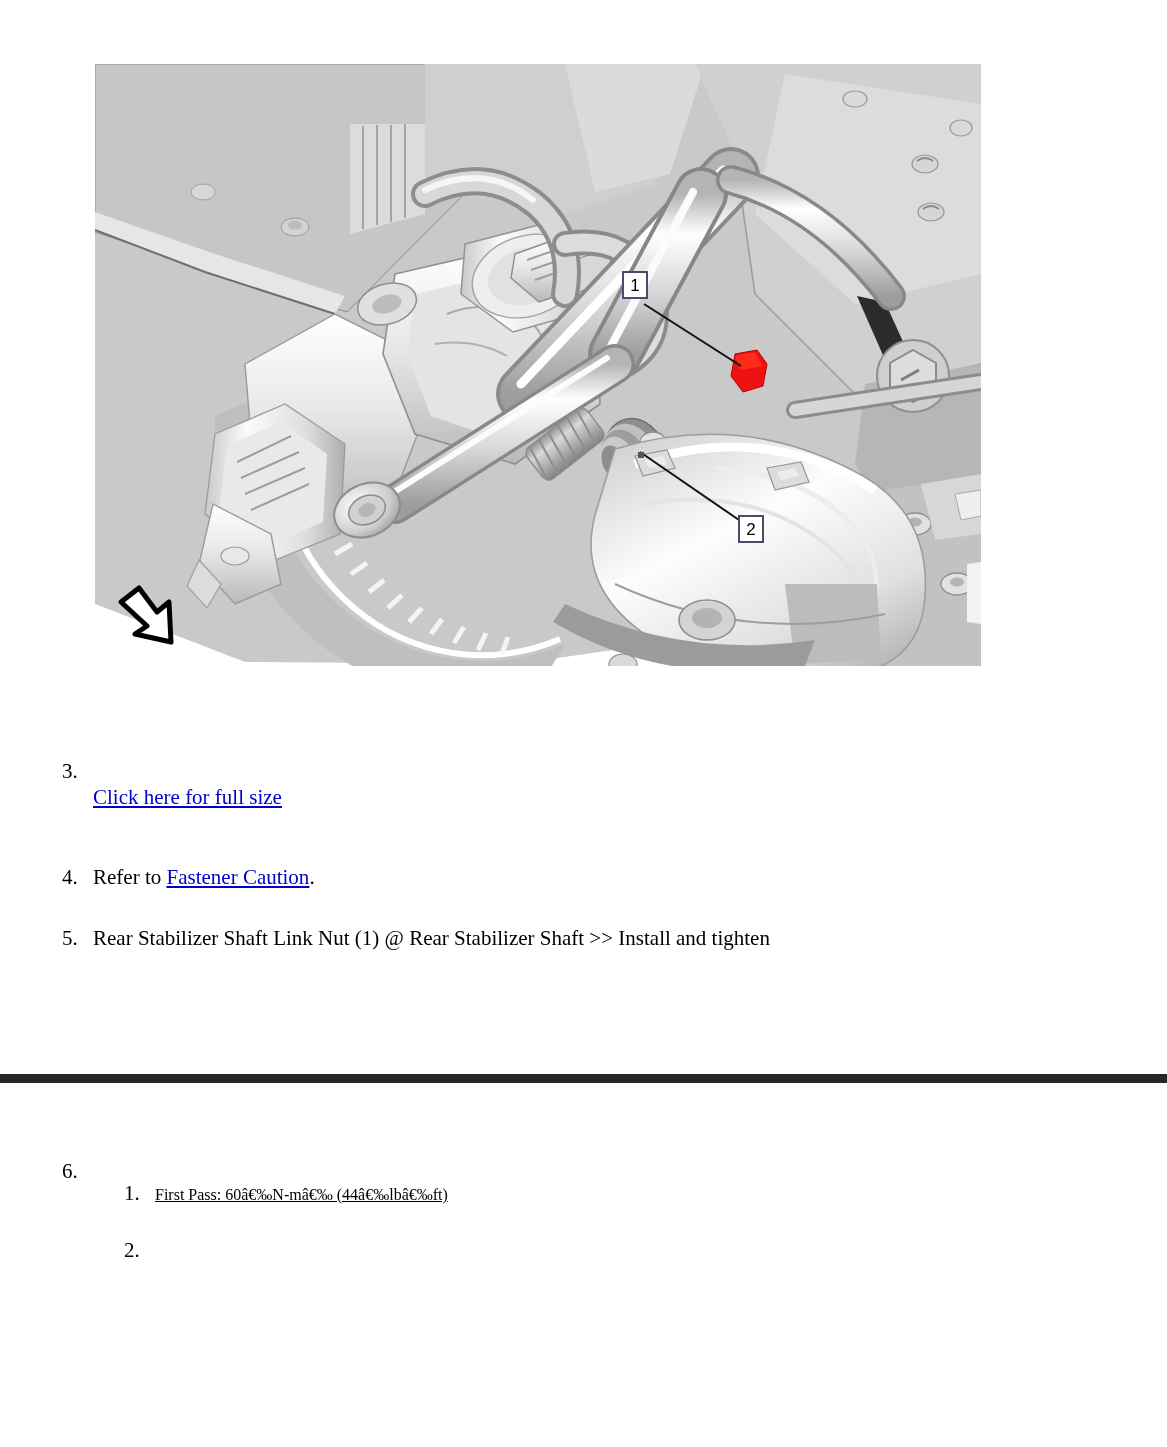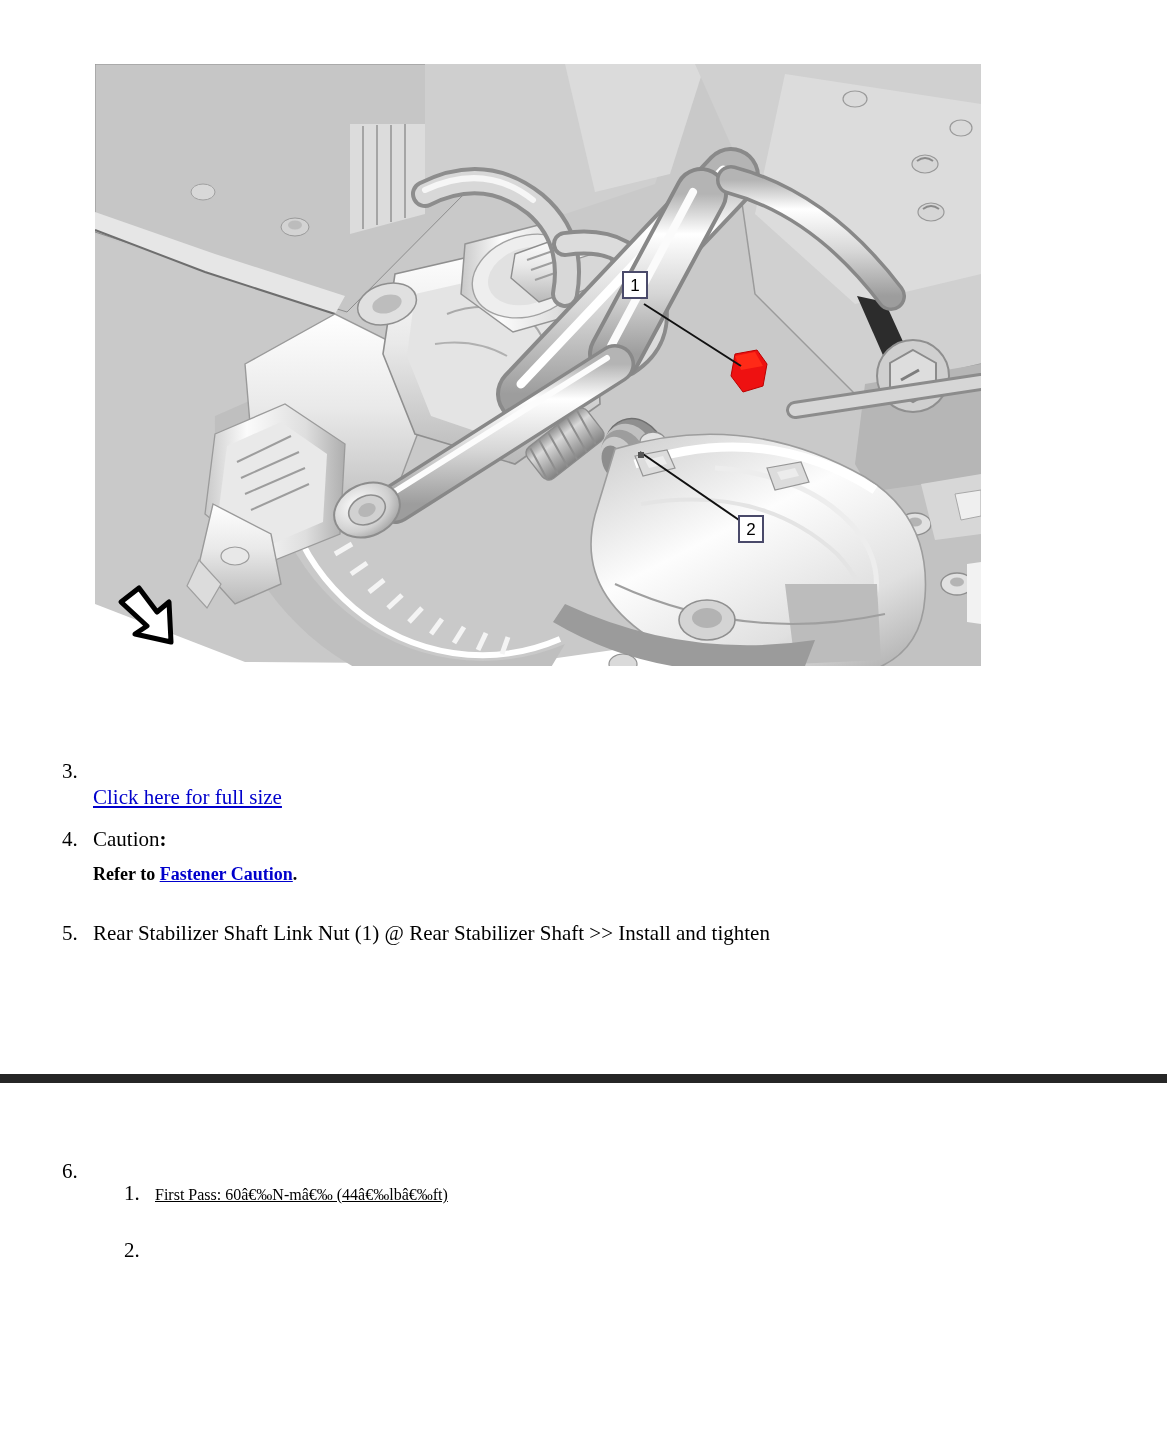--- a/index.html
+++ b/index.html
@@ -65,23 +65,22 @@
     cursor: pointer;
   }
   .bold-colon {
     font-weight: bold;
   }
 
   .caution-label {
     font-size: 21px;
   }
   .caution-refer {
-    margin-top: 10px;
-    font-size: 18px;
-    font-weight: bold;
+    margin-top: 44px;
+    font-size: 21px;
   }
 
   
   .divider {
     position: absolute;
     left: 0;
     top: 1074px;
     width: 1167px;
     height: 9px;
     background: #262626;
@@ -391,23 +390,20 @@
   <div class="step" style="height:62px;">
     <span class="step-num">3.</span>
     <div class="step-body" style="padding-top:26px;">
       <a class="link" href="#">Click here for full size</a>
     </div>
   </div>
 
   <div class="step" style="margin-top:6px;">
     <span class="step-num">4.</span>
     <div class="step-body">
-      <div class="caution-label">
-        <span>Caution</span><span class="bold-colon">:</span>
-      </div>
       <div class="caution-refer">
         <span>Refer to </span><a class="link" href="#">Fastener Caution</a><span>.</span>
       </div>
     </div>
   </div>
 
   <div class="step" style="margin-top:34px;">
     <span class="step-num">5.</span>
     <div class="step-body">Rear Stabilizer Shaft Link Nut (1) @ Rear Stabilizer Shaft &gt;&gt; Install and tighten</div>
   </div>

